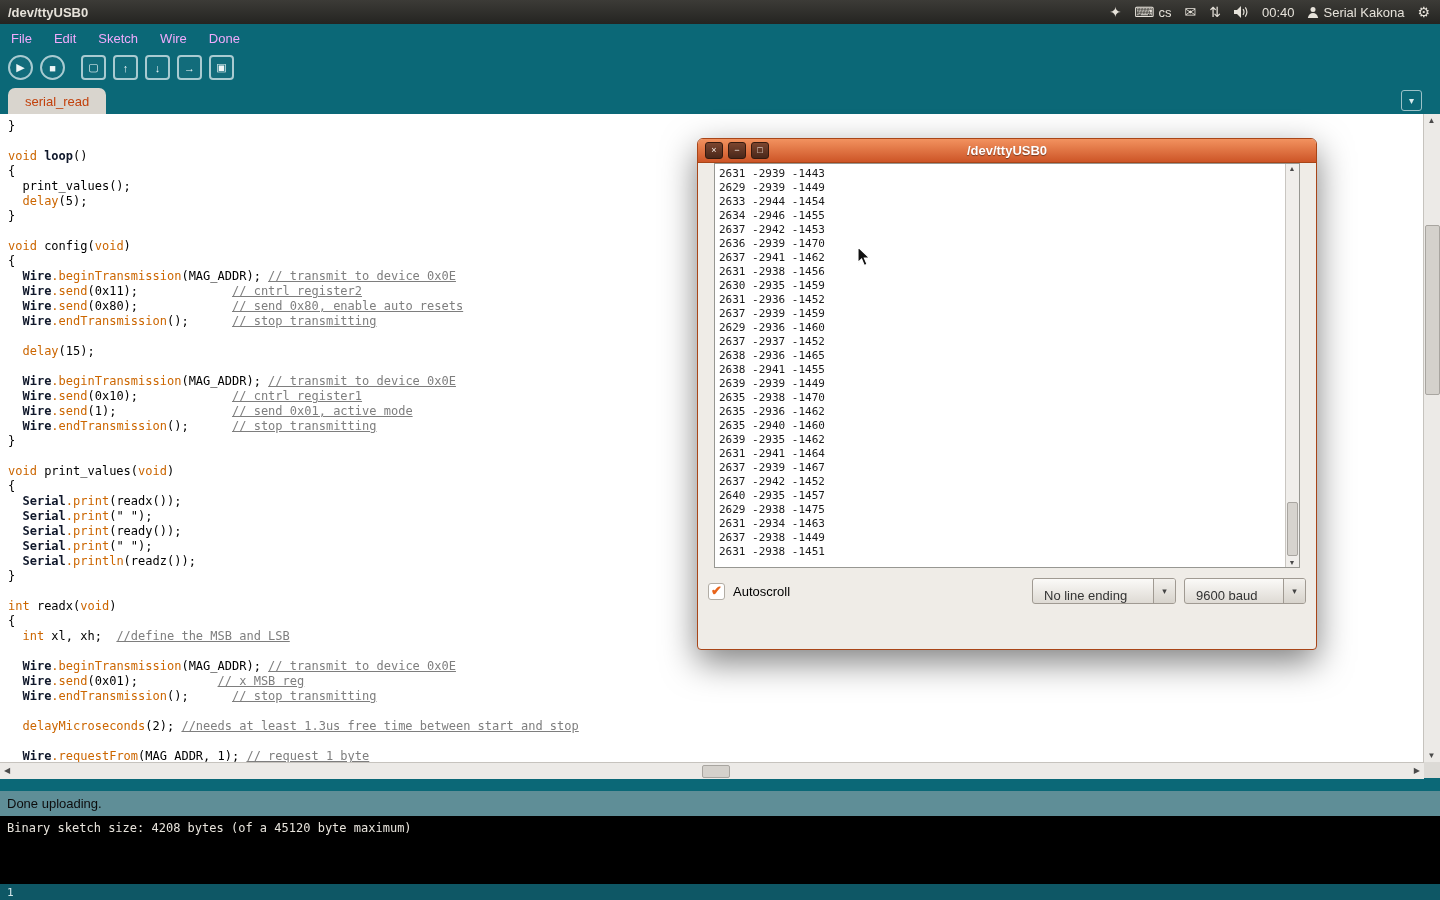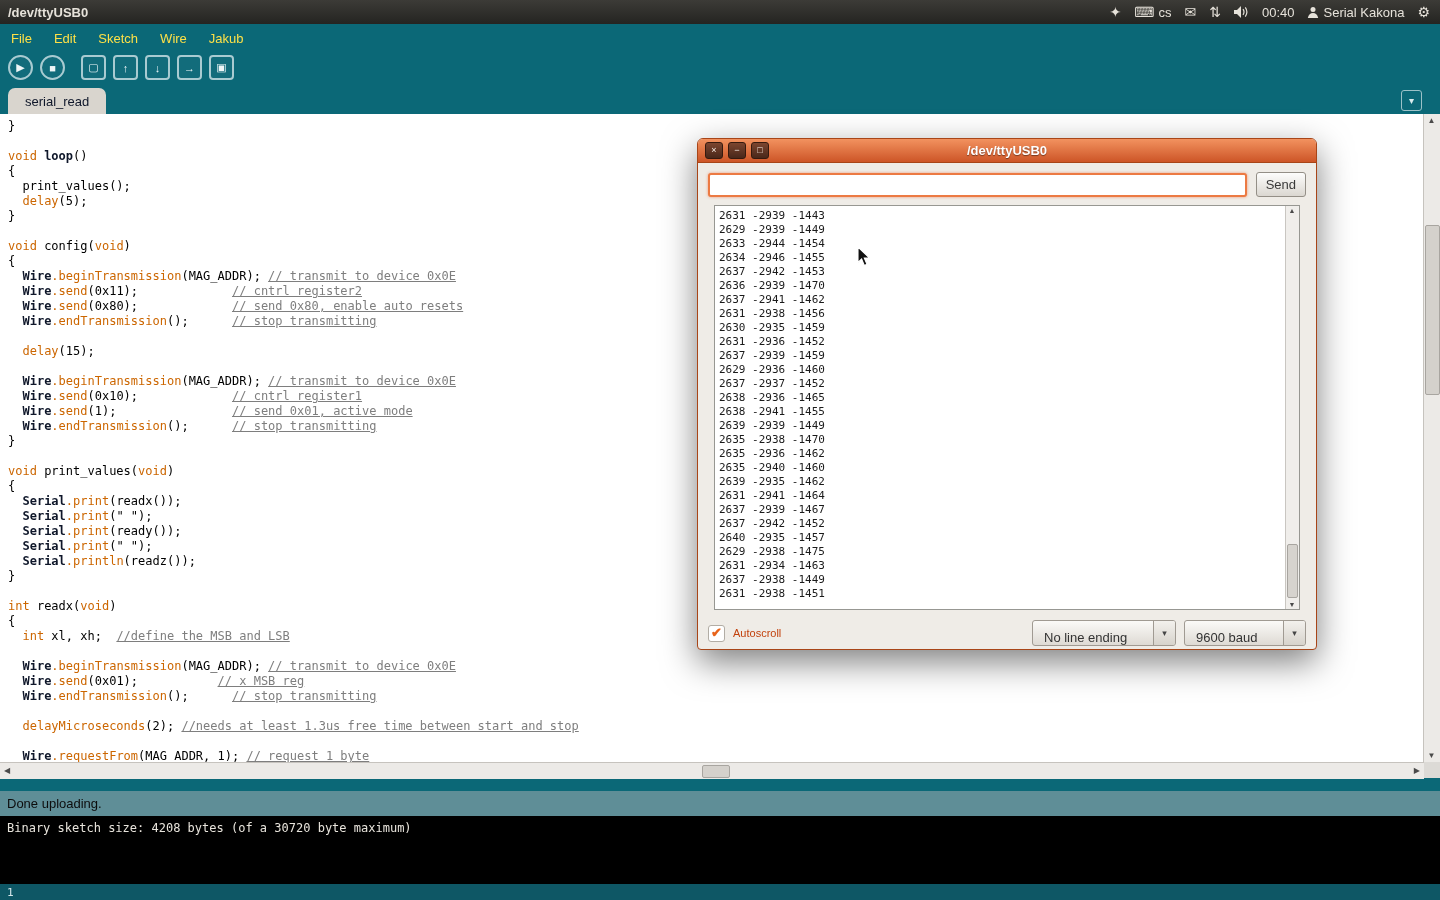--- a/index.html
+++ b/index.html
@@ -11,34 +11,34 @@
   
   .top-panel{position:absolute;top:0;left:0;width:1440px;height:24px;
     background:linear-gradient(#3c3b37,#242421);color:#e6e2da;
     display:flex;align-items:center;font-size:13px;z-index:30;}
   .panel-title{font-weight:bold;margin-left:8px;}
   .tray{margin-left:auto;display:flex;align-items:center;gap:13px;margin-right:10px;}
   .tray span{display:flex;align-items:center;gap:4px;}
   .tray .glyph{font-size:14px;line-height:1;}
   
   .menubar{position:absolute;top:24px;left:0;width:1440px;height:28px;
-    display:flex;align-items:center;color:#fde047;font-size:13px;}
+    display:flex;align-items:center;color:#f0abfc;font-size:13px;}
   .menu-item{padding:5px 11px;cursor:default;}
   
   .toolbar{position:absolute;top:55px;left:8px;display:flex;gap:7px;align-items:center;}
   .tool-btn{width:21px;height:21px;border:2px solid #a9cbd1;border-radius:4px;
     color:#eef6f7;display:flex;align-items:center;justify-content:center;
     font-size:11px;background:rgba(255,255,255,0.03);}
   .tool-btn:nth-child(-n+2){border-radius:50%;}
   .tool-btn:nth-child(3){margin-left:9px;}
   
   .tabbar{position:absolute;top:88px;left:0;width:1440px;height:26px;}
   .tab{position:absolute;left:8px;bottom:0;height:26px;background:#d9d5ce;
     border-radius:7px 7px 0 0;padding:0 17px;display:flex;align-items:center;
-    font-size:13px;color:#0f172a;}
+    font-size:13px;color:#c2410c;}
   .tab-extra{position:absolute;right:18px;top:2px;width:19px;height:19px;
     border:1px solid #9cc2c8;border-radius:3px;color:#d9ecee;display:flex;
     align-items:center;justify-content:center;font-size:10px;}
   
   .editor{position:absolute;top:114px;left:0;right:16px;height:648px;background:#fff;overflow:hidden;}
   .code{padding:5px 0 0 8px;font-family:"DejaVu Sans Mono",monospace;font-size:12px;line-height:15px;white-space:pre;}
   .code-line{height:15px;}
   .tok-p{color:#000;}
   .tok-k{color:#cc6600;}
   .tok-kb{color:#0f172a;font-weight:bold;}
@@ -91,21 +91,21 @@
     padding:3px 0 0 4px;font-family:"DejaVu Sans Mono",monospace;font-size:11px;line-height:14px;color:#1a1a1a;white-space:pre;}
   .sm-scroll{position:absolute;top:0;right:0;bottom:0;width:13px;background:#f0eeeb;border-left:1px solid #c9c6c1;}
   .sm-scroll .arrow{position:absolute;left:0;width:12px;text-align:center;font-size:7px;color:#4a4a4a;}
   .sm-scroll .up{top:1px;} .sm-scroll .down{bottom:1px;}
   .sm-thumb{position:absolute;left:1px;width:9px;top:338px;height:52px;
     background:#d6d3ce;border:1px solid #a8a5a0;border-radius:2px;}
   .sm-bottom{display:flex;align-items:center;gap:8px;padding:10px 10px 0 10px;}
   .sm-check{width:15px;height:15px;background:#fff;border:1px solid #b2ada5;border-radius:3px;
     display:flex;align-items:center;justify-content:center;}
   .check-mark{color:#e8641b;font-size:13px;font-weight:bold;line-height:1;margin-top:-2px;}
-  .sm-check-label{font-size:11px;color:#c2410c;}
+  .sm-check-label{font-size:13px;color:#000000;}
   .sm-spacer{flex:1;}
   .combo{display:flex;align-items:stretch;height:24px;border:1px solid #a09a92;border-radius:3px;
     background:linear-gradient(#fbfaf8,#dedad4);overflow:hidden;}
   .combo-text{display:flex;align-items:center;padding:16px 11px;font-size:13px;color:#333;}
   .combo-arrow{width:21px;border-left:1px solid #a09a92;display:flex;align-items:center;
     justify-content:center;font-size:9px;color:#444;background:linear-gradient(#f3f1ed,#d7d3cc);}
   .combo-lineending .combo-text{min-width:98px;}
   .combo-baud .combo-text{min-width:76px;}
   
   .cursor{position:absolute;left:857px;top:246px;z-index:40;pointer-events:none;}
@@ -139,21 +139,21 @@
     </span>
     <span class="glyph">⚙</span>
   </div>
 </div>
 
 <div class="menubar" id="menu-items">
     <span class="menu-item">File</span>
     <span class="menu-item">Edit</span>
     <span class="menu-item">Sketch</span>
     <span class="menu-item">Wire</span>
-    <span class="menu-item">Jakub</span>
+    <span class="menu-item">Done</span>
   </div>
 
 <div class="toolbar" id="toolbar">
     <div class="tool-btn">▶</div>
     <div class="tool-btn">■</div>
     <div class="tool-btn">▢</div>
     <div class="tool-btn">↑</div>
     <div class="tool-btn">↓</div>
     <div class="tool-btn">→</div>
     <div class="tool-btn">▣</div>
@@ -181,41 +181,37 @@
   <div class="h-thumb"></div>
   <div class="arrow right">▶</div>
 </div>
 <div class="scroll-corner"></div>
 
 <div class="statusbar">
   <span>Done uploading.</span>
 </div>
 
 <div class="console">
-  <span>Binary sketch size: 4208 bytes (of a 30720 byte maximum)</span>
+  <span>Binary sketch size: 4208 bytes (of a 45120 byte maximum)</span>
 </div>
 
 <div class="bottom-strip">
   <span>1</span>
 </div>
 
 <div class="serial-window">
   <div class="sm-titlebar">
     <div class="sm-controls">
       <div class="sm-btn">×</div>
       <div class="sm-btn">−</div>
       <div class="sm-btn">□</div>
     </div>
     <div class="sm-title">/dev/ttyUSB0</div>
   </div>
 
-  <div class="sm-input-row">
-    <input class="sm-input" type="text" value="" style="">
-    <button class="sm-send">Send</button>
-  </div>
 
   <div class="sm-output-wrap">
     <div class="sm-lines" id="serial-lines"><div class="serial-line">2631 -2939 -1443</div><div class="serial-line">2629 -2939 -1449</div><div class="serial-line">2633 -2944 -1454</div><div class="serial-line">2634 -2946 -1455</div><div class="serial-line">2637 -2942 -1453</div><div class="serial-line">2636 -2939 -1470</div><div class="serial-line">2637 -2941 -1462</div><div class="serial-line">2631 -2938 -1456</div><div class="serial-line">2630 -2935 -1459</div><div class="serial-line">2631 -2936 -1452</div><div class="serial-line">2637 -2939 -1459</div><div class="serial-line">2629 -2936 -1460</div><div class="serial-line">2637 -2937 -1452</div><div class="serial-line">2638 -2936 -1465</div><div class="serial-line">2638 -2941 -1455</div><div class="serial-line">2639 -2939 -1449</div><div class="serial-line">2635 -2938 -1470</div><div class="serial-line">2635 -2936 -1462</div><div class="serial-line">2635 -2940 -1460</div><div class="serial-line">2639 -2935 -1462</div><div class="serial-line">2631 -2941 -1464</div><div class="serial-line">2637 -2939 -1467</div><div class="serial-line">2637 -2942 -1452</div><div class="serial-line">2640 -2935 -1457</div><div class="serial-line">2629 -2938 -1475</div><div class="serial-line">2631 -2934 -1463</div><div class="serial-line">2637 -2938 -1449</div><div class="serial-line">2631 -2938 -1451</div></div>
     <div class="sm-scroll">
       <div class="arrow up">▲</div>
       <div class="sm-thumb"></div>
       <div class="arrow down">▼</div>
     </div>
   </div>
 

